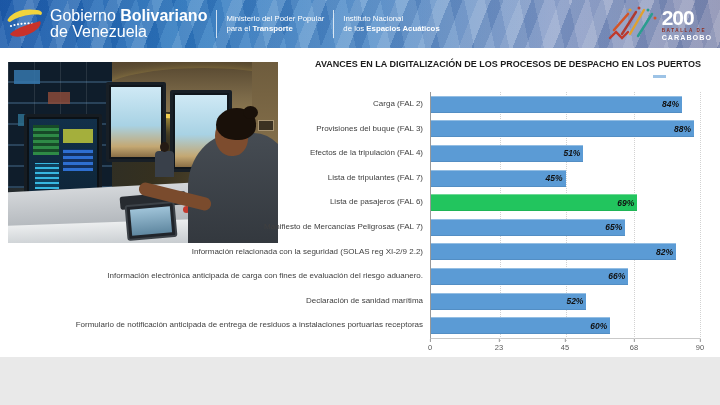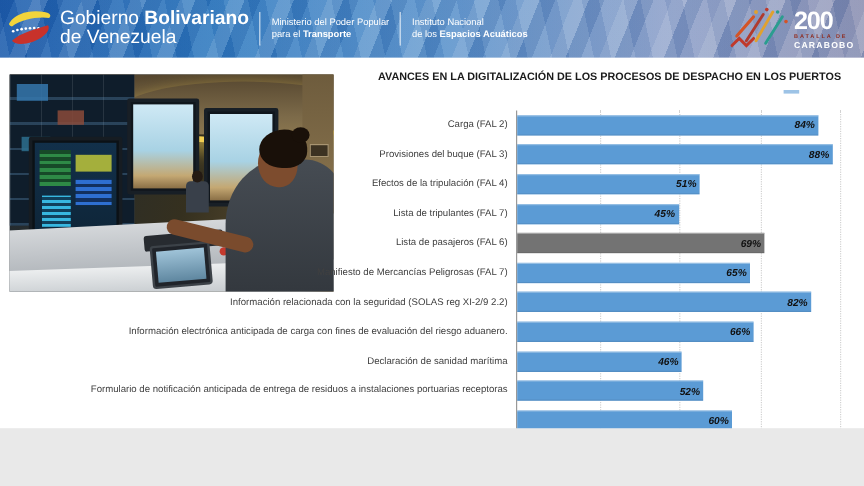--- a/index.html
+++ b/index.html
@@ -222,42 +222,37 @@
             <div class="bar" style="width: 56.6667%; background: rgb(91, 155, 213);">
               <span class="bar-value">51%</span>
             </div>
           </div>
           <div class="bar-row">
             <div class="bar" style="width: 50%; background: rgb(91, 155, 213);">
               <span class="bar-value">45%</span>
             </div>
           </div>
           <div class="bar-row">
-            <div class="bar" style="width: 76.6667%; background: #737373;">
+            <div class="bar" style="width: 76.6667%; background: #22c55e;">
               <span class="bar-value">69%</span>
             </div>
           </div>
           <div class="bar-row">
             <div class="bar" style="width: 72.2222%; background: rgb(91, 155, 213);">
               <span class="bar-value">65%</span>
             </div>
           </div>
           <div class="bar-row">
             <div class="bar" style="width: 91.1111%; background: rgb(91, 155, 213);">
               <span class="bar-value">82%</span>
             </div>
           </div>
           <div class="bar-row">
             <div class="bar" style="width: 73.3333%; background: rgb(91, 155, 213);">
               <span class="bar-value">66%</span>
-            </div>
-          </div>
-          <div class="bar-row">
-            <div class="bar" style="width: 51.1111%; background: rgb(91, 155, 213);">
-              <span class="bar-value">46%</span>
             </div>
           </div>
           <div class="bar-row">
             <div class="bar" style="width: 57.7778%; background: rgb(91, 155, 213);">
               <span class="bar-value">52%</span>
             </div>
           </div>
           <div class="bar-row">
             <div class="bar" style="width: 66.6667%; background: rgb(91, 155, 213);">
               <span class="bar-value">60%</span>

